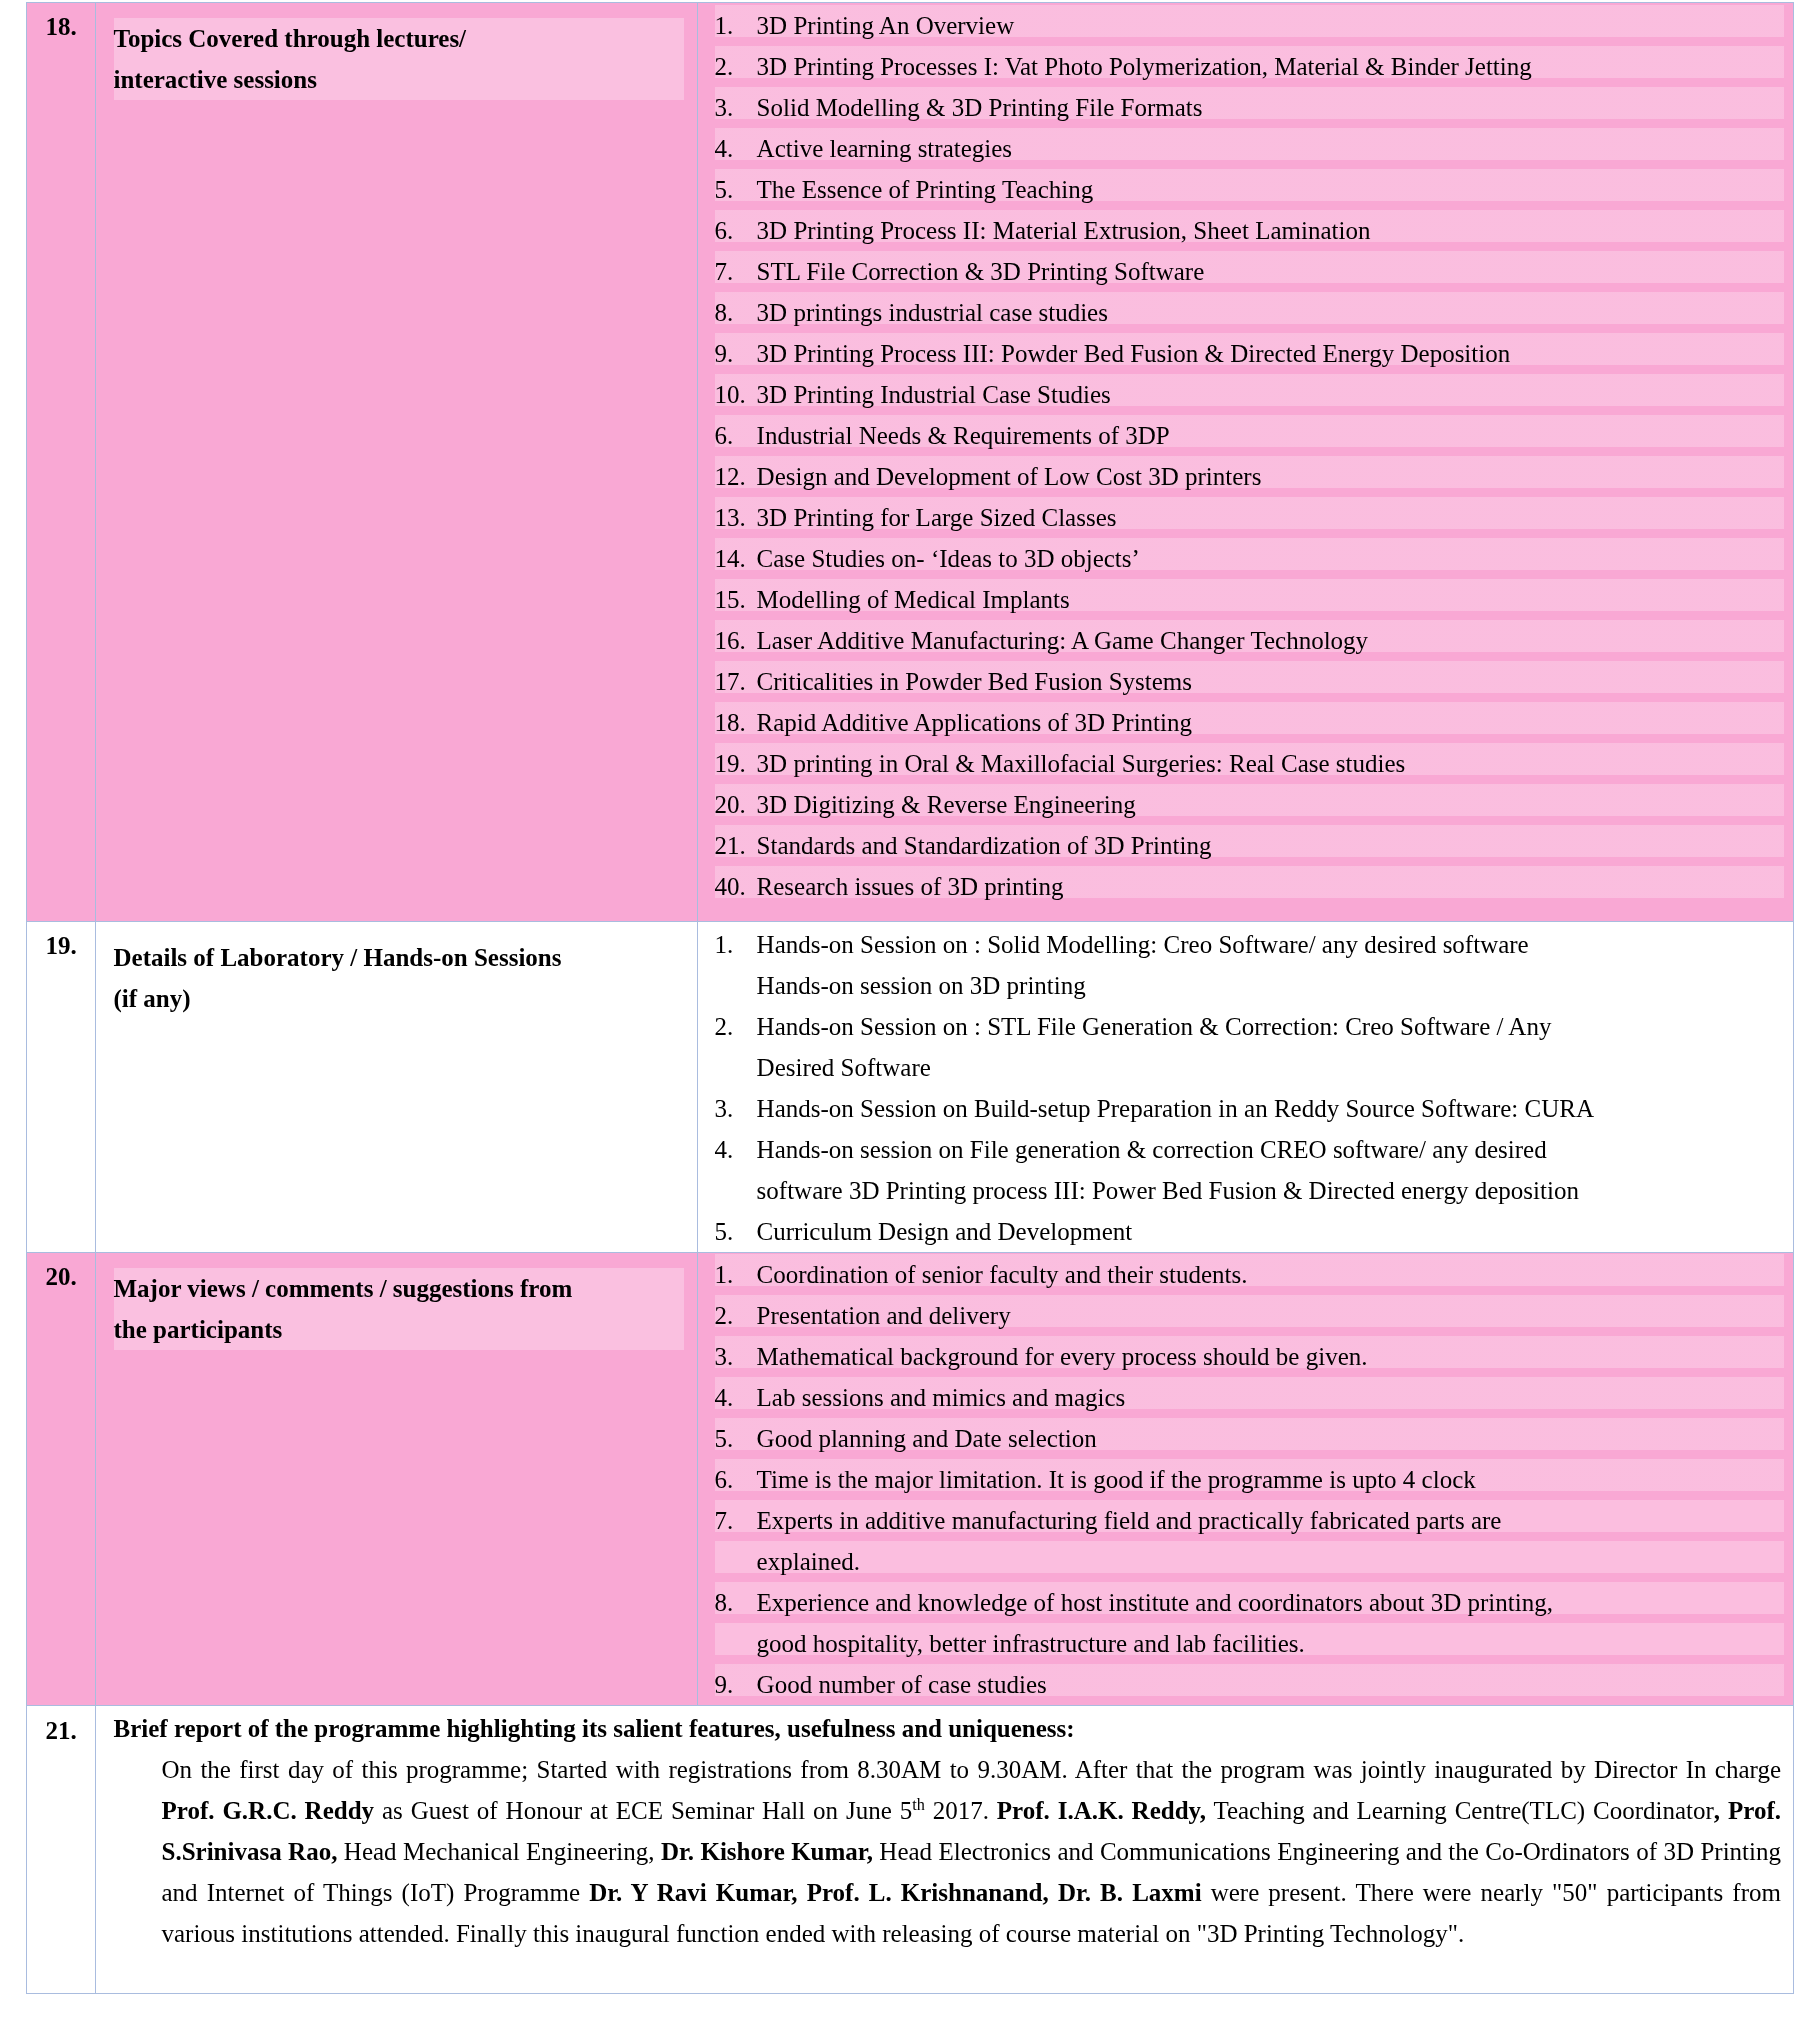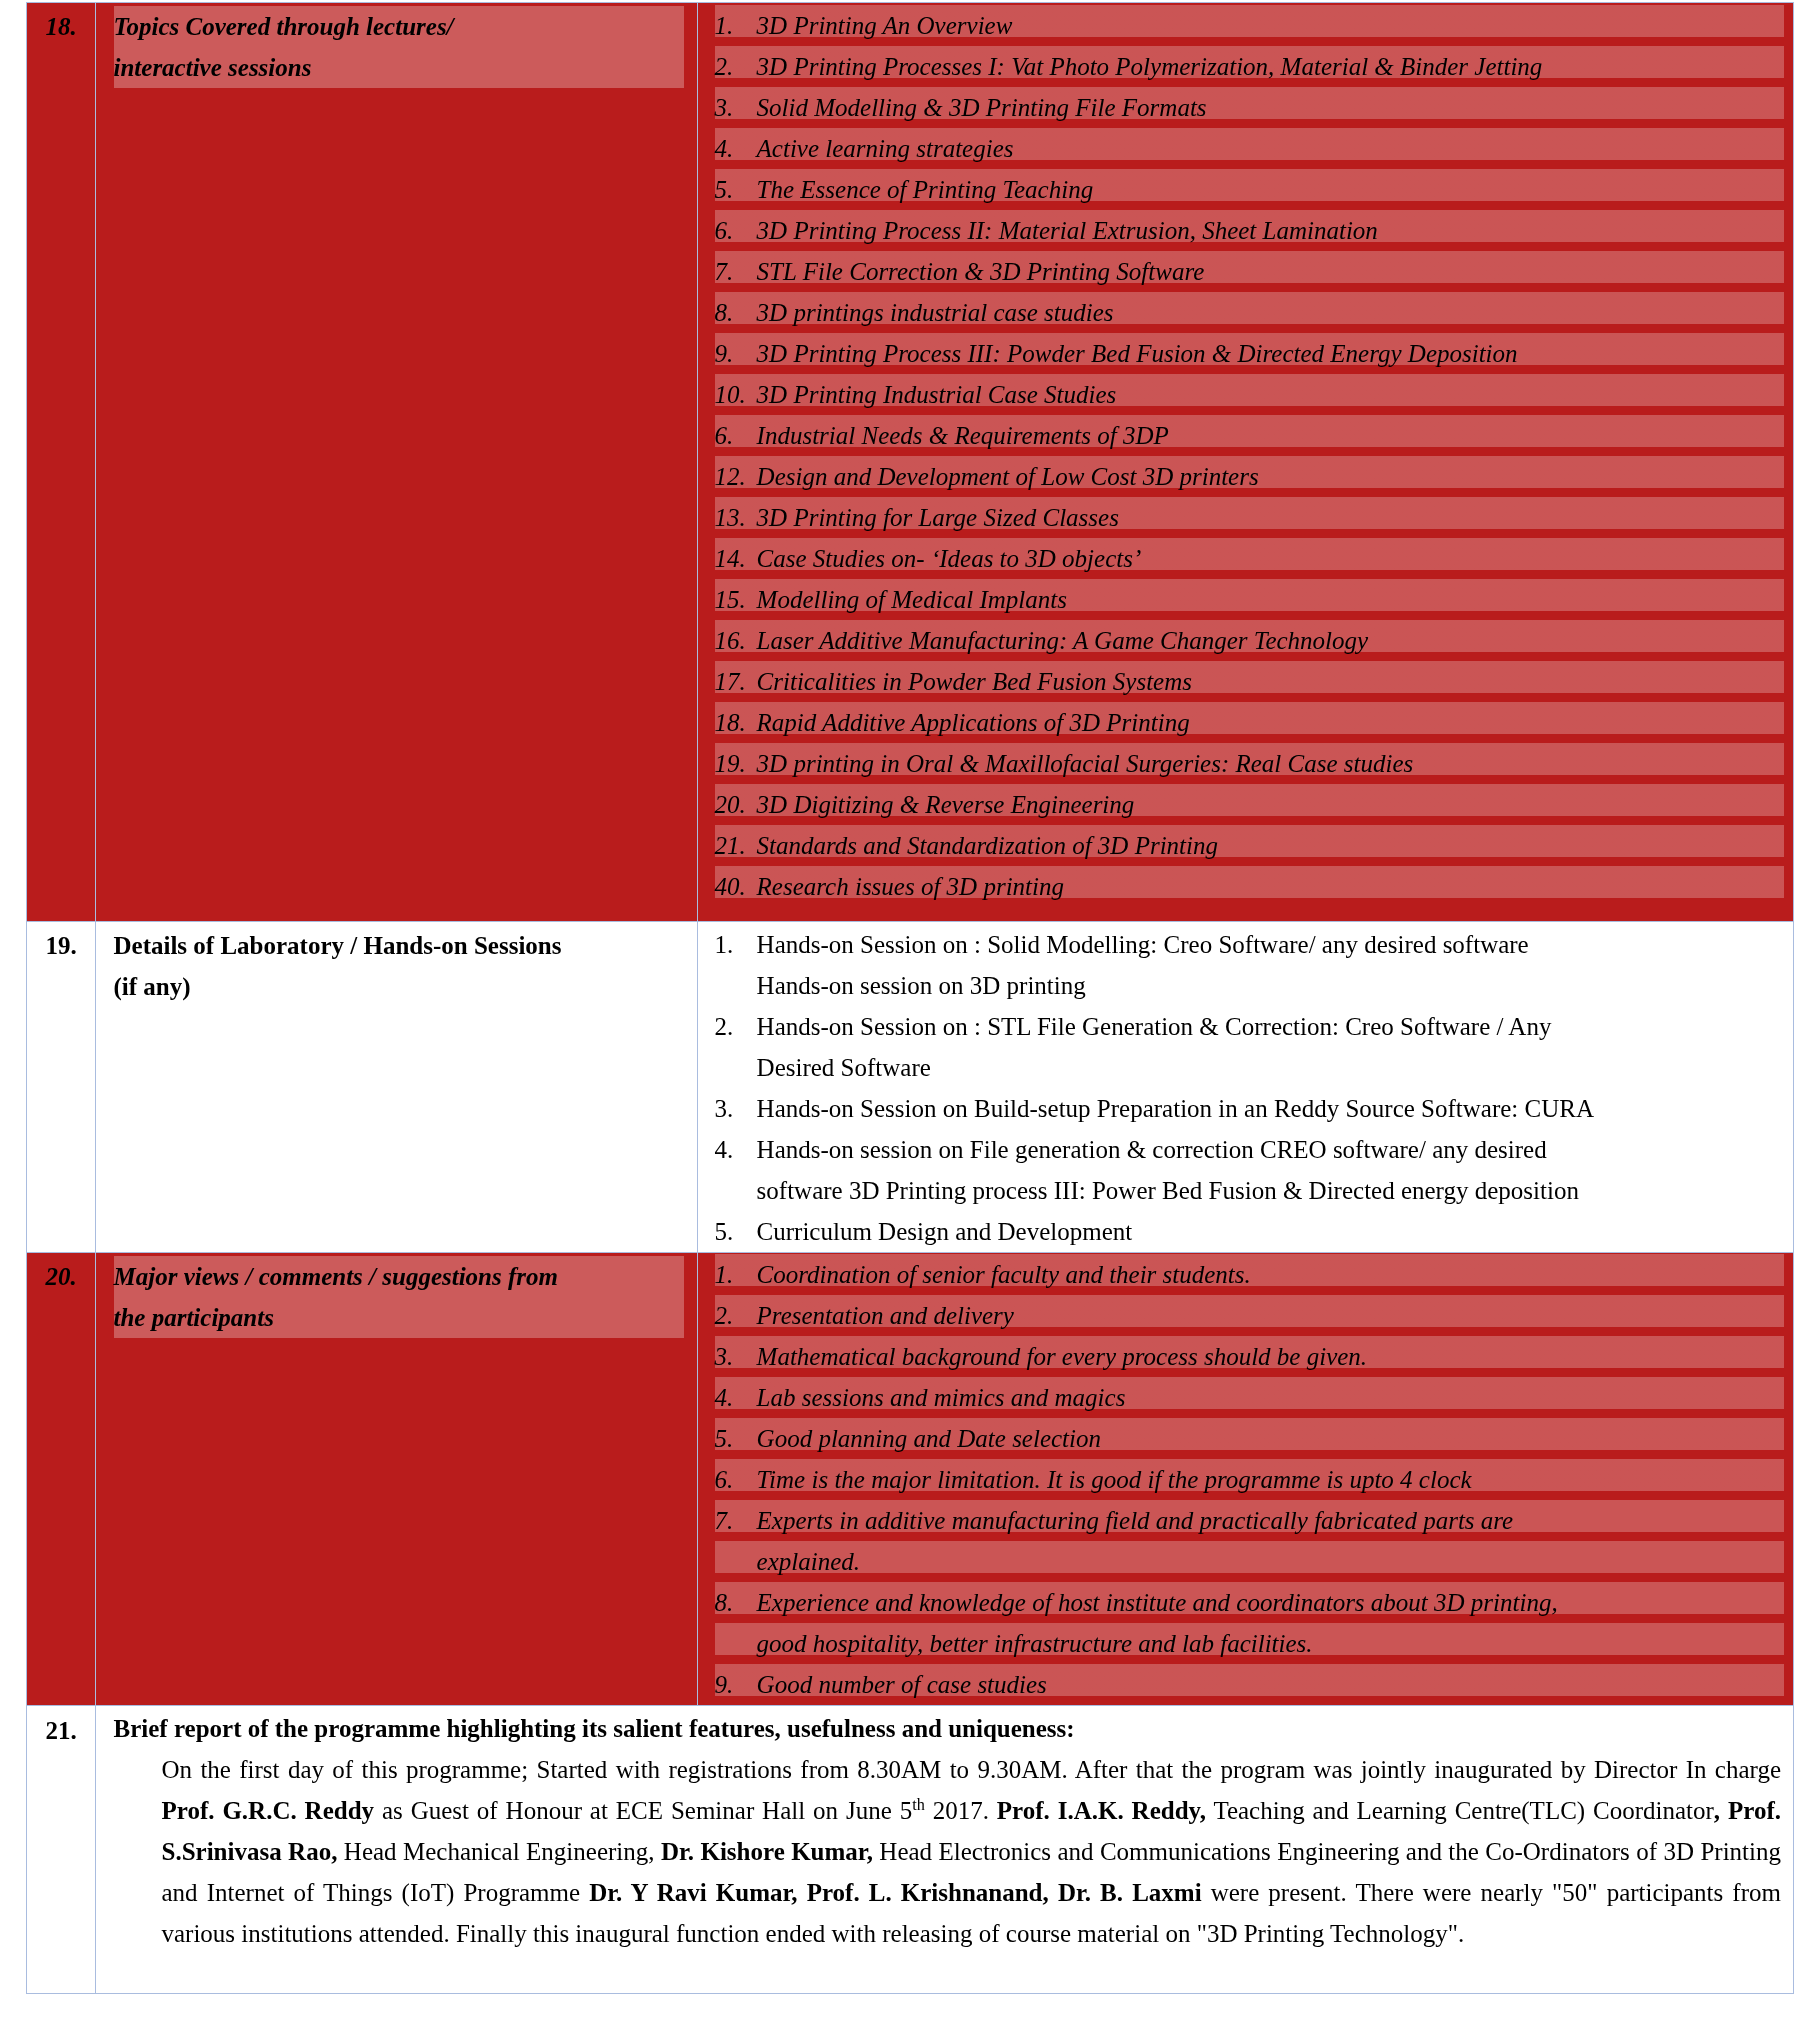--- a/index.html
+++ b/index.html
@@ -22,33 +22,34 @@
   }
   col.c1{width:69px;}
   col.c2{width:602px;}
   col.c3{width:1096px;}
   td{
     border:0.9px solid #a9bcdf;
     vertical-align:top;
     font-size:25px;
     line-height:41px;
   }
-  tr.shaded td{background:#b91c1c;font-style:italic;}
+  tr.shaded td{background:#f9a8d4;}
   tr.plain td{background:#ffffff;}
   td.num-cell{
     text-align:center;
     font-weight:bold;
     padding-top:3.7px;
   }
   td.label-cell{
     font-weight:bold;
     padding:3.7px 13px 0 17.5px;
   }
   .label-text{
     white-space:pre-line;
+    margin-top:12px;
   }
   tr.shaded .label-text{
     background:rgba(255,255,255,0.28);
   }
   td.content-cell{
     padding:1.8px 9.2px 0 16.6px;
   }
   .li{
     display:flex;
     align-items:flex-start;

